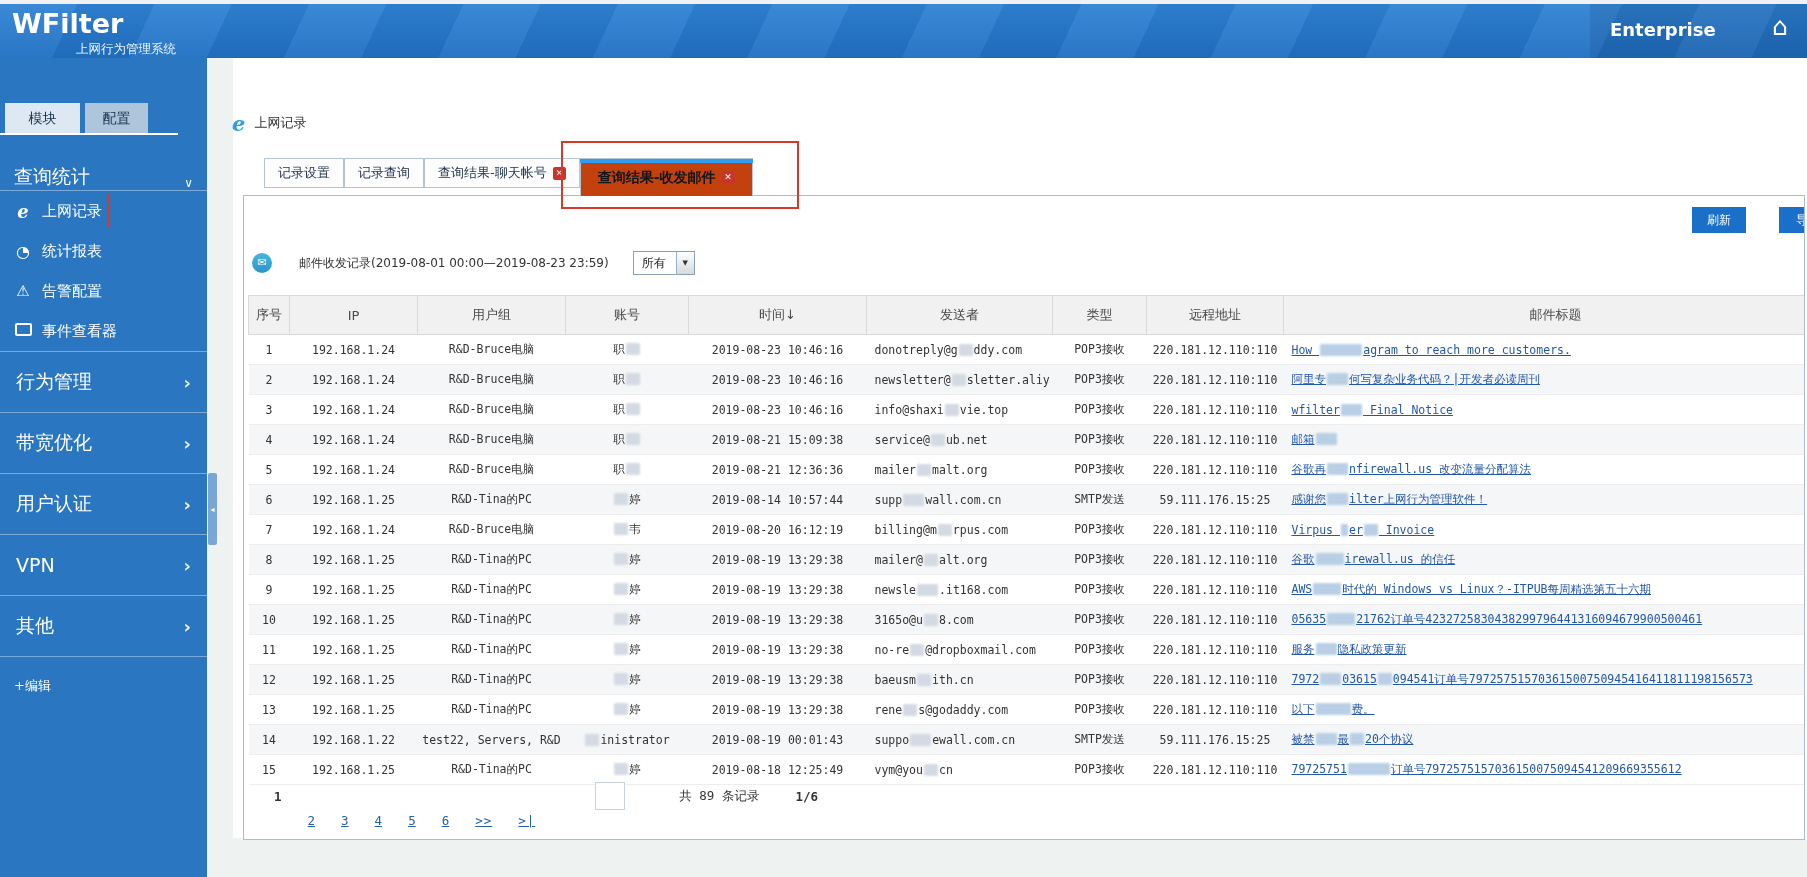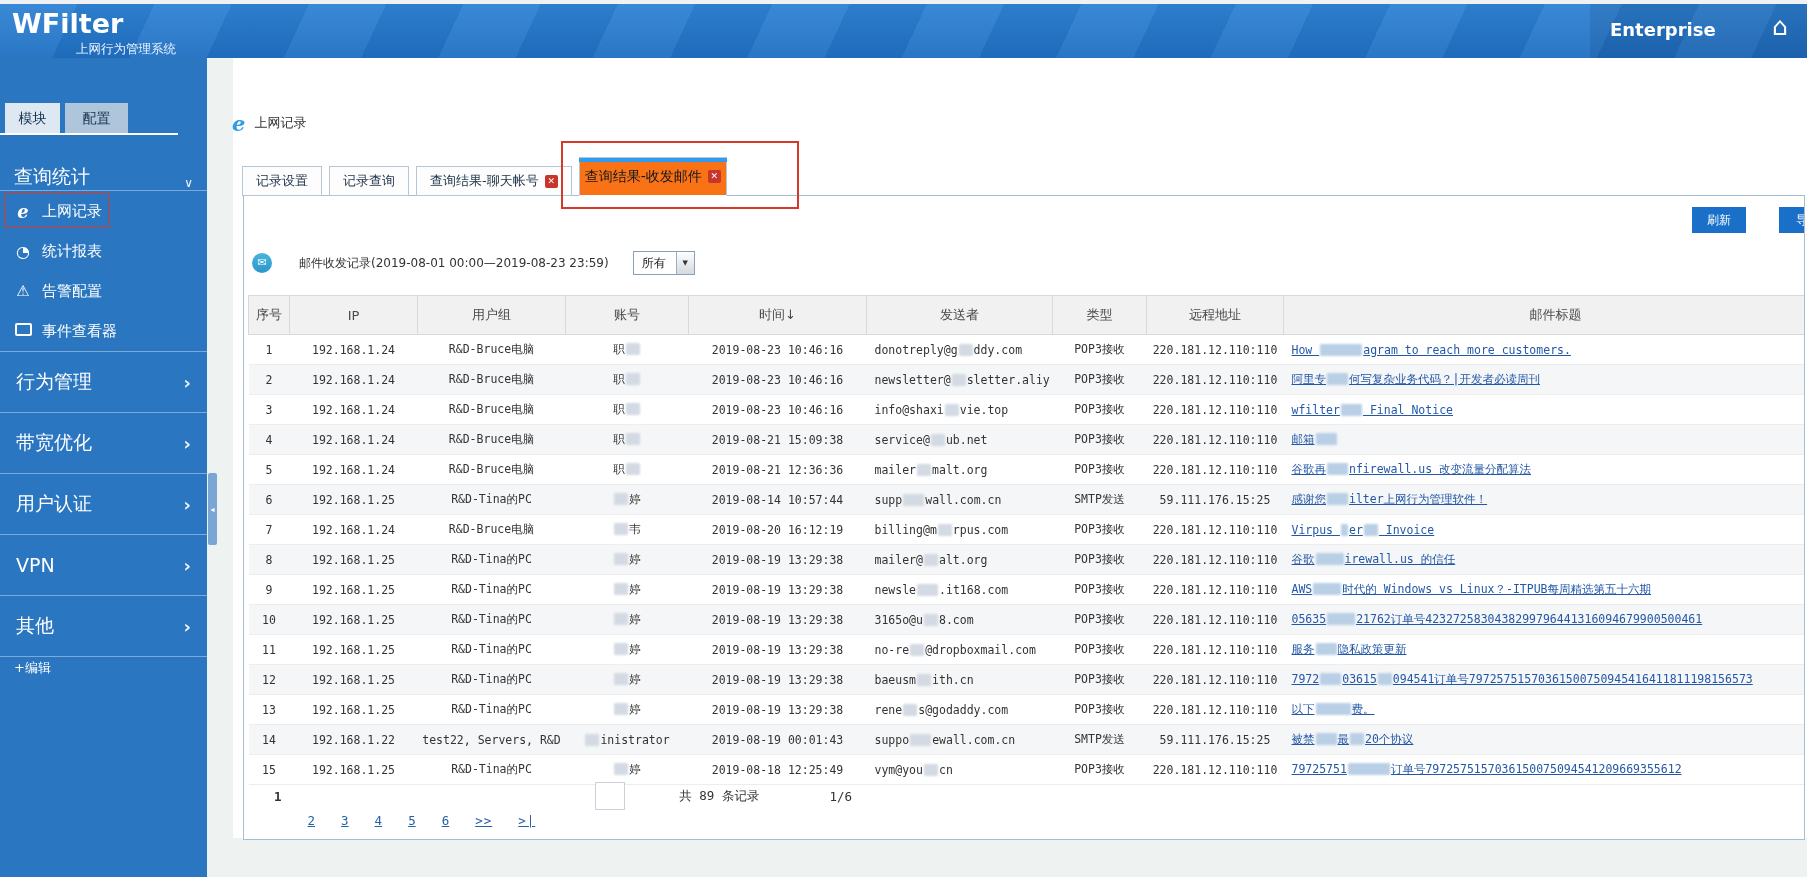--- a/index.html
+++ b/index.html
@@ -19,58 +19,58 @@
   .logo-sub{position:absolute;left:76px;top:37px;font-size:12.5px;color:#eaf3fc;z-index:2;}
   .hdr-right{position:absolute;left:1590px;top:0;width:217px;height:54px;background:rgba(8,36,74,0.12);z-index:2;}
   .edition{position:absolute;left:20px;top:15px;font-size:18px;font-weight:bold;color:#fff;}
   .home{position:absolute;left:182px;top:8px;font-size:25px;color:#fff;cursor:pointer;}
 
   
   .sidebar{position:absolute;left:0;top:58px;width:207px;height:819px;background:#2a76c0;color:#fff;}
   .side-tabs{position:absolute;top:45px;left:0;width:178px;border-bottom:2px solid #fff;padding-bottom:0;height:30px;}
   .stab{display:inline-block;height:30px;line-height:30px;text-align:center;font-size:14px;color:#17324e;
         margin-left:5px;cursor:pointer;vertical-align:bottom;}
-  .stab.s0{width:55px;background:#dde8f2;}
+  .stab.s0{width:75px;background:#dde8f2;}
   .stab.s1{width:63px;background:#aec5db;}
   .menu{position:absolute;top:82px;left:0;right:0;}
   .group-exp{height:50px;display:flex;align-items:flex-end;padding:0 14px;cursor:pointer;}
   .group-exp .glabel{font-size:19px;flex:1;}
   .chev-down{font-size:12px;opacity:.95;}
   .divider{border-top:1px solid rgba(255,255,255,0.38);}
   .subitem{height:40px;display:flex;align-items:center;padding-left:12px;font-size:15px;cursor:pointer;}
   .ico{width:22px;display:inline-block;text-align:center;margin-right:8px;font-size:15px;color:#fff;}
   .ico-ie::before{content:"e";font-family:"DejaVu Serif",serif;font-style:italic;font-weight:bold;font-size:18px;}
   .ico-report::before{content:"◔";font-size:16px;}
   .ico-alert::before{content:"⚠";font-size:15px;}
   .ico-event::before{content:"";display:inline-block;width:13px;height:9px;border:2px solid #fff;border-radius:2px;}
   .group{height:60px;display:flex;align-items:center;padding:0 16px;border-bottom:1px solid rgba(255,255,255,0.38);
          font-size:19px;cursor:pointer;}
   .group:first-child{border-top:none;}
   .group .glabel{flex:1;}
   .group .chev{font-size:18px;font-weight:bold;opacity:.95;}
-  .edit{margin:2px 0 0 14px;font-size:13px;cursor:pointer;}
+  .edit{margin:20px 0 0 14px;font-size:13px;cursor:pointer;}
 
   
   .collapse-handle{position:absolute;left:208px;top:473px;width:9px;height:72px;background:#7ba6d3;
         border-radius:2px;display:flex;align-items:center;justify-content:center;color:#fff;font-size:8px;cursor:pointer;z-index:3;}
 
   
   .main-bg{position:absolute;left:207px;top:58px;width:1600px;height:819px;background:#eef2f1;}
   .main-white{position:absolute;left:233px;top:58px;width:1574px;height:780px;background:#fff;}
 
   .breadcrumb{position:absolute;left:232px;top:110px;height:26px;display:flex;align-items:center;gap:9px;z-index:2;}
   .ie{color:#2e9ce6;font-family:"DejaVu Serif",serif;font-style:italic;font-weight:bold;font-size:21px;}
   .bc-label{font-size:13px;color:#333;}
 
   
-  .tabbar{position:absolute;left:242px;top:158px;height:38px;display:flex;align-items:flex-end;gap:7px;z-index:6;}
+  .tabbar{position:absolute;left:264px;top:158px;height:38px;display:flex;z-index:6;}
   .tab{background:#fdfdfe;border:1px solid #b5c6d6;height:28px;padding:0 13px;font-size:13px;color:#24384e;
        display:flex;align-items:center;gap:6px;cursor:pointer;}
-  .tab.active{height:37px;background:#f97316;border-bottom:1px solid #fff;font-weight:normal;font-size:14px;
-       color:#10161d;position:relative;padding:0 5px;}
+  .tab.active{height:37px;background:#c2410c;border-bottom:1px solid #fff;font-weight:bold;font-size:14px;
+       color:#10161d;position:relative;padding:0 17px;}
   .tab.active::before{content:"";position:absolute;left:-1px;right:-1px;top:0;height:4px;background:#2e9cf0;}
   .tclose{width:13px;height:13px;background:#c8352a;color:#fff;font-size:9px;line-height:13px;text-align:center;
        border-radius:2px;cursor:pointer;flex:none;}
 
   
   .panel{position:absolute;left:243px;top:195px;width:1560px;height:643px;background:#fff;
          border:1px solid #a9bdd0;overflow:hidden;z-index:1;}
   .btn{position:absolute;top:11px;height:26px;border:none;background:#1a70c8;color:#fff;font-size:12px;cursor:pointer;}
   .btn.refresh{left:1448px;width:54px;}
   .btn.export{left:1535px;width:58px;}
@@ -98,21 +98,21 @@
 
   
   .pagination{position:absolute;left:30px;top:585px;height:30px;display:flex;align-items:center;
        font-size:12.5px;color:#333;font-family:"DejaVu Sans Mono","DejaVu Sans",monospace;}
   .pgcur{font-weight:bold;margin-right:26px;}
   .pages{display:flex;gap:26px;margin-right:26px;}
   .pglink{color:#2563a8;}
   .jump{margin-right:26px;letter-spacing:1px;}
   .pginput{width:24px;height:24px;border:1px solid #c9d2da;margin-left:34px;}
   .pgtotal{margin-left:54px;}
-  .pgind{margin-left:70px;font-weight:normal;}
+  .pgind{margin-left:36px;font-weight:bold;}
 
   
   .anno{position:absolute;border:2px solid #d5392c;z-index:40;pointer-events:none;background:transparent;}
   .anno-side{left:5px;top:193px;width:102px;height:33px;border-width:1px;}
   .anno-tab{left:561px;top:141px;width:234px;height:64px;}
 </style>
 </head>
 <body>
 
 <div class="topstrip"></div>

